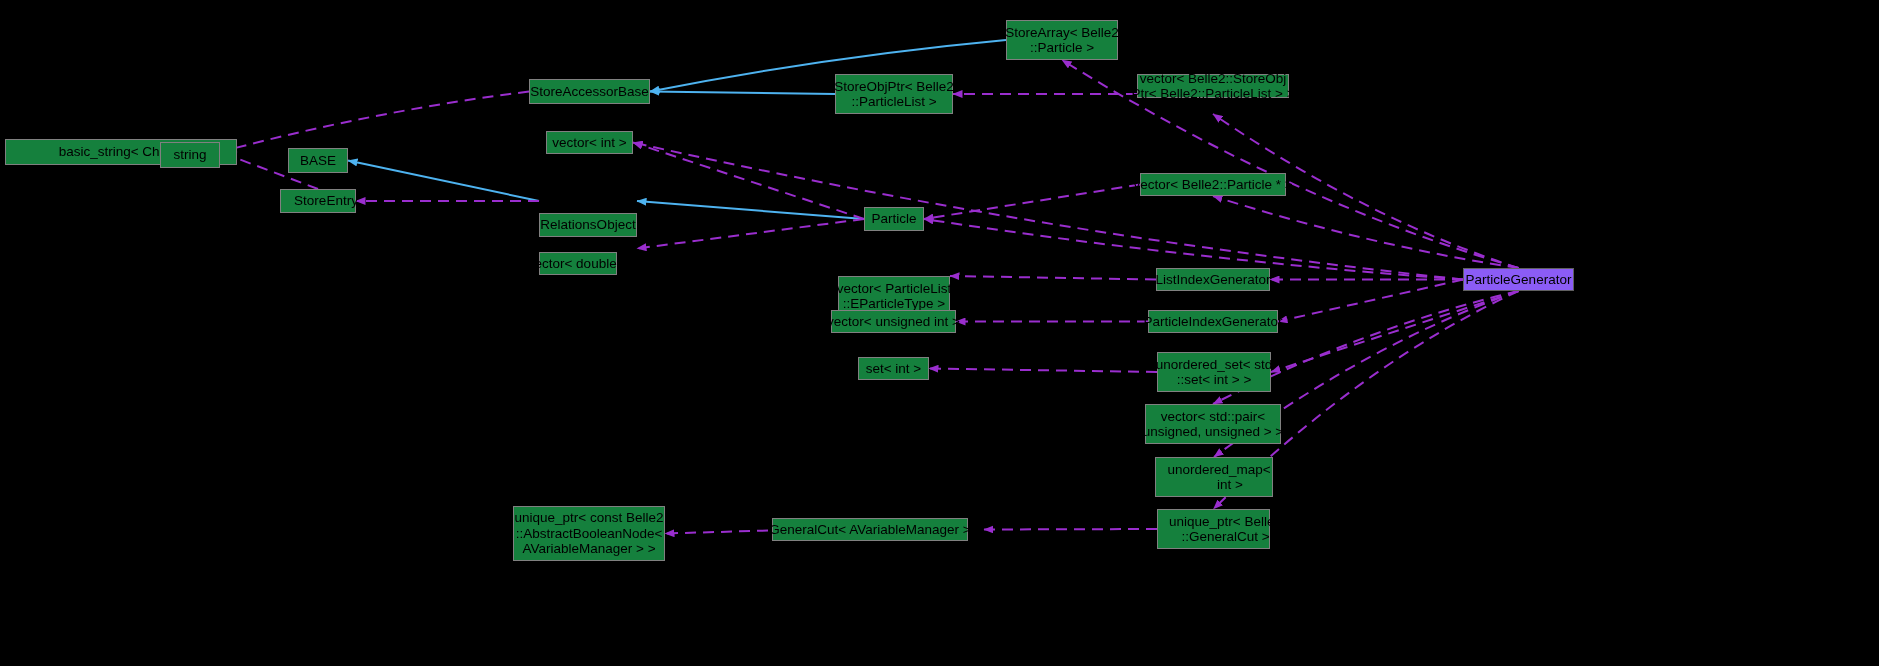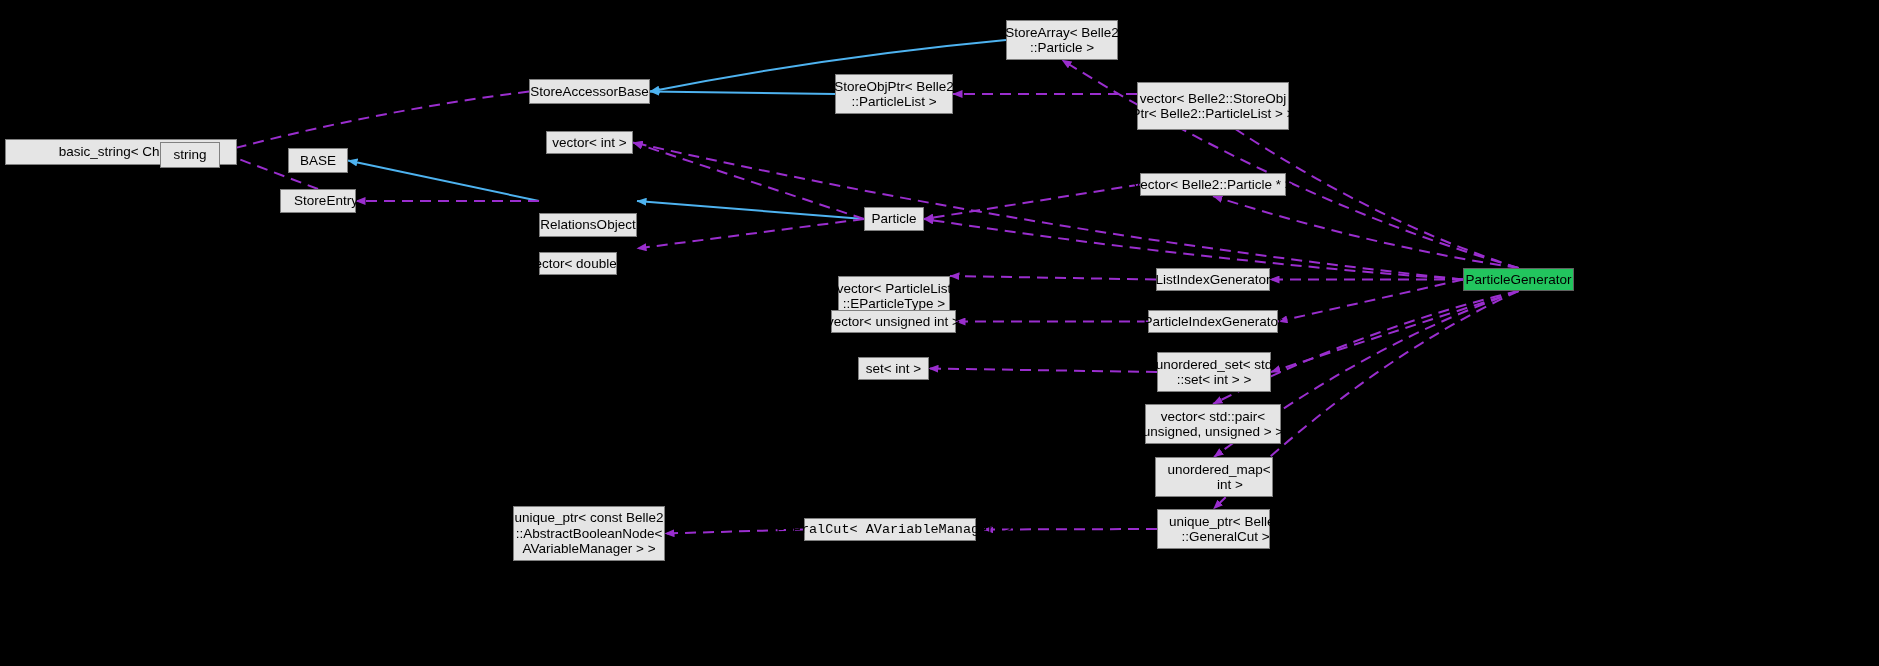--- a/index.html
+++ b/index.html
@@ -1,22 +1,22 @@
 <!DOCTYPE html>
 <html><head>
 <meta charset="utf-8">
 <style>
   html,body{margin:0;padding:0;background:#000;}
   #stage{position:relative;width:1879px;height:666px;background:#000;overflow:hidden;
          font-family:"Liberation Sans","DejaVu Sans",sans-serif;}
   svg.edges{position:absolute;left:0;top:0;width:1879px;height:666px;}
-  .node{position:absolute;box-sizing:border-box;background:#e5e5e5;border:1px solid #808080;
+  .node{position:absolute;box-sizing:border-box;background:#15803d;border:1px solid #808080;
         color:#000;display:flex;align-items:center;justify-content:center;text-align:center;
         font-size:13.5px;line-height:15.5px;white-space:pre;letter-spacing:0px;}
-  .node.current{background:#22c55e;border:1px solid #606060;}
+  .node.current{background:#8b5cf6;border:1px solid #606060;}
 </style>
 </head>
 <body>
 
 <div id="stage">
   <svg class="edges" viewBox="0 0 1879 666" xmlns="http://www.w3.org/2000/svg">
     <defs>
       <marker id="ah-blue" markerWidth="10" markerHeight="8" refX="9.5" refY="4" orient="auto" markerUnits="userSpaceOnUse">
         <path d="M0,0 L10,4 L0,8 z" fill="#4eb3f0"></path>
       </marker>
@@ -69,22 +69,22 @@
 AVariableManager &gt; &gt;</div>
       <div class="node" style="left: 1006px; top: 20px; width: 112px; height: 40px;">StoreArray&lt; Belle2
 ::Particle &gt;</div>
       <div class="node" style="left: 835px; top: 74px; width: 118px; height: 40px;">StoreObjPtr&lt; Belle2
 ::ParticleList &gt;</div>
       <div class="node" style="left: 864px; top: 207px; width: 60px; height: 24px;">Particle</div>
       <div class="node" style="left: 838px; top: 246px; width: 112px; height: 40px; margin-top: 30px;">vector&lt; ParticleList
 ::EParticleType &gt;</div>
       <div class="node" style="left: 831px; top: 310px; width: 125px; height: 23px;">vector&lt; unsigned int &gt;</div>
       <div class="node" style="left: 858px; top: 357px; width: 71px; height: 23px;">set&lt; int &gt;</div>
-      <div class="node" style="left: 804px; top: 518px; width: 172px; height: 23px; font-family: Liberation Mono, monospace;">GeneralCut&lt; AVariableManager &gt;</div>
-      <div class="node" style="left: 1137px; top: 74px; width: 152px; height: 48px; margin-top: 8px;">vector&lt; Belle2::StoreObj
+      <div class="node" style="left: 772px; top: 518px; width: 196px; height: 23px;">GeneralCut&lt; AVariableManager &gt;</div>
+      <div class="node" style="left: 1137px; top: 74px; width: 152px; height: 24px;">vector&lt; Belle2::StoreObj
 Ptr&lt; Belle2::ParticleList &gt; &gt;</div>
       <div class="node" style="left: 1140px; top: 173px; width: 146px; height: 23px;">vector&lt; Belle2::Particle * &gt;</div>
       <div class="node" style="left: 1156px; top: 268px; width: 114px; height: 23px;">ListIndexGenerator</div>
       <div class="node" style="left: 1148px; top: 310px; width: 130px; height: 23px;">ParticleIndexGenerator</div>
       <div class="node" style="left: 1157px; top: 352px; width: 114px; height: 40px;">unordered_set&lt; std
 ::set&lt; int &gt; &gt;</div>
       <div class="node" style="left: 1145px; top: 404px; width: 136px; height: 40px;">vector&lt; std::pair&lt;
 unsigned, unsigned &gt; &gt;</div>
       <div class="node" style="left: 1155px; top: 457px; width: 118px; height: 40px; padding-left: 32px;">unordered_map&lt; int,
 int &gt;</div>

